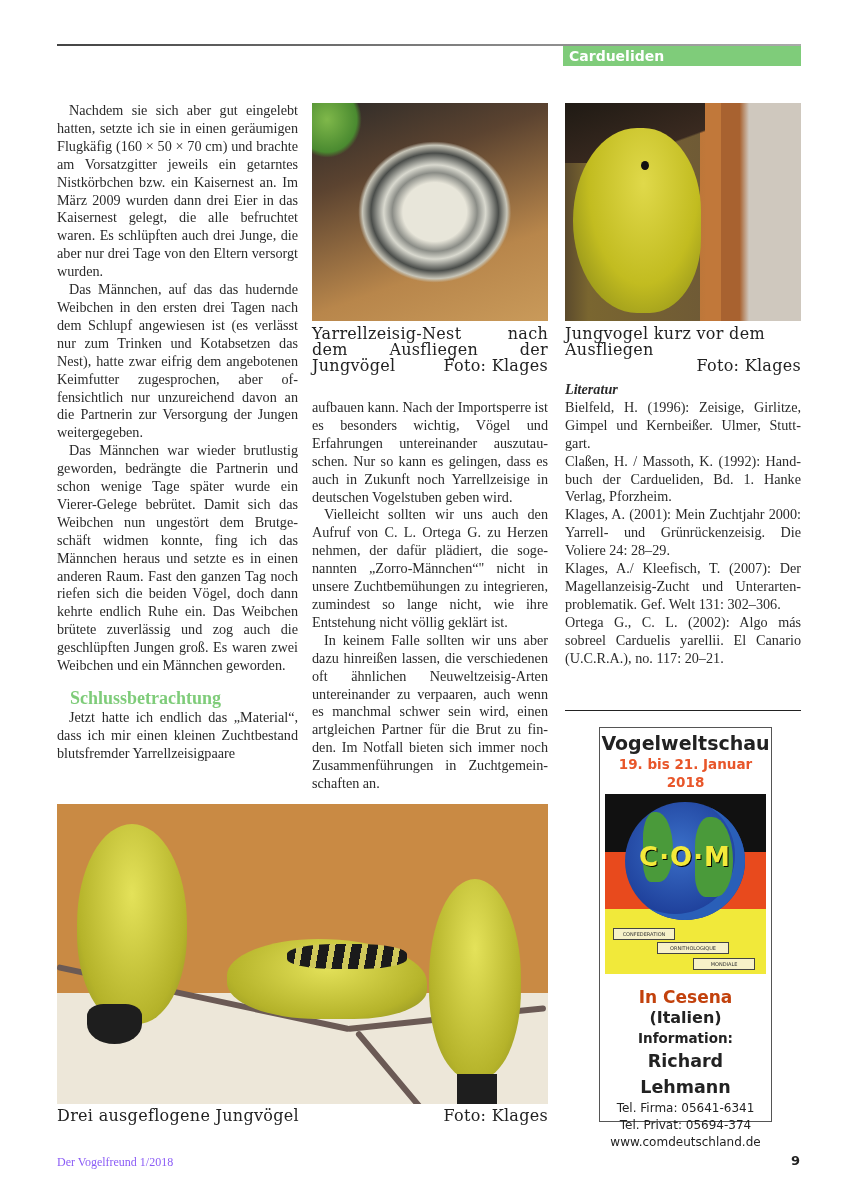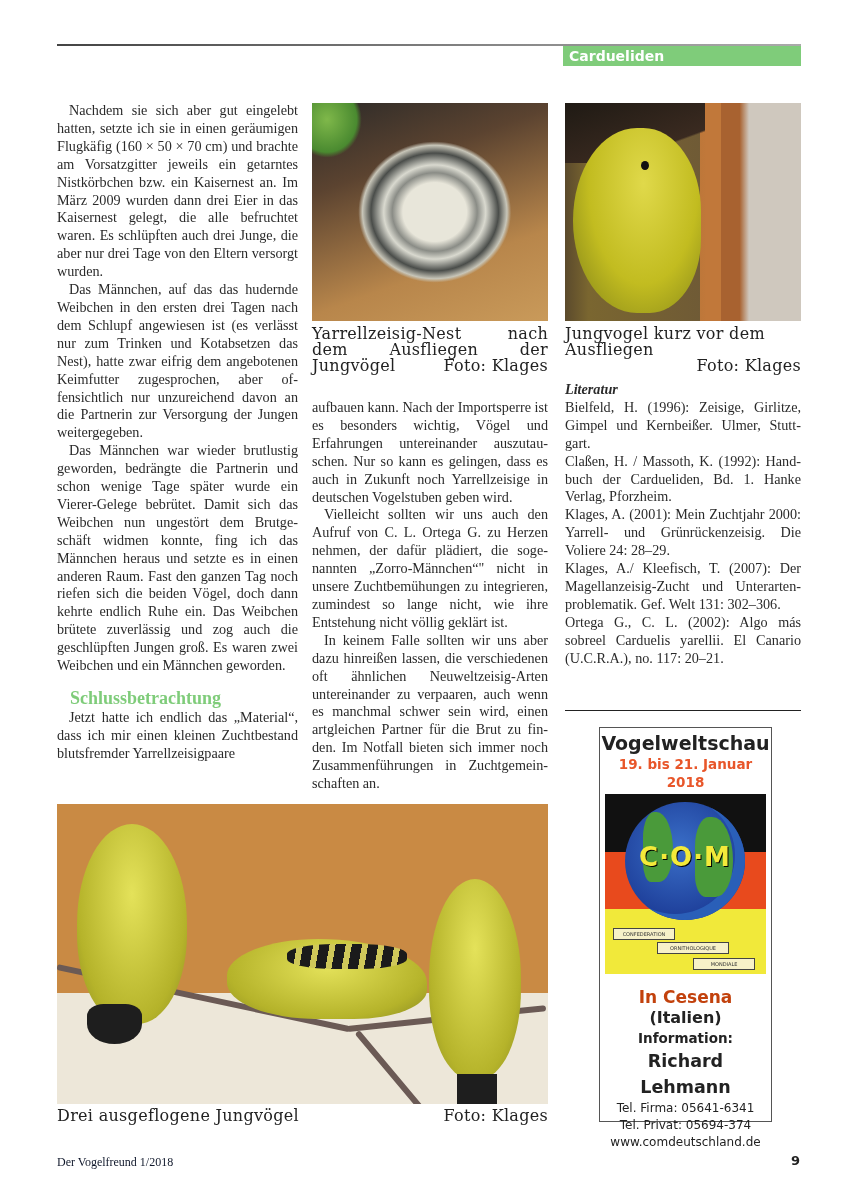--- a/index.html
+++ b/index.html
@@ -49,21 +49,21 @@
   .land { position: absolute; background: #4a9a3a; border-radius: 40% 60% 50% 30%; }
   .com { position: absolute; left: 0; width: 100%; top: 40px; font-size: 26px; font-weight: bold; color: #f3ea3a; 
          text-shadow: 1px 1px 0 #000; letter-spacing: 1px; }
   .banner { position: absolute; height: 10px; background: #f7f1c8; border: 1px solid #444; font-size: 5px; line-height: 10px; color: #333; }
   .ad-place { font-size: 17px; font-weight: bold; color: #c2410c; margin-top: 12px; line-height: 22px; }
   .ad-country { font-size: 16px; font-weight: bold; color: #222; line-height: 20px; }
   .ad-info { font-size: 13.5px; font-weight: bold; color: #222; line-height: 20px; }
   .ad-name { font-size: 17.5px; font-weight: bold; color: #222; line-height: 26px; }
   .ad-line { font-size: 12px; font-weight: normal; color: #222; line-height: 17px; }
   .rule2 { left: 565px; top: 710px; width: 236px; height: 1px; background: #222; }
-  .footer-left { left: 57px; top: 1155px; font-family: "Liberation Serif", serif; font-size: 12px; color: #0f172a; }
+  .footer-left { left: 57px; top: 1155px; font-family: "Liberation Serif", serif; font-size: 12px; color: #8b5cf6; }
   .page-no { left: 791px; top: 1153px; font-family: "DejaVu Sans", sans-serif; font-weight: bold; font-size: 13px; color: #222; }
 </style>
 </head>
 <body>
 
 <div class="abs toprule"></div>
 <div class="abs section-tag">Cardueliden</div>
 
 <div class="abs col col1">
   <p>Nachdem sie sich aber gut eingelebt hatten, setzte ich sie in einen geräumi­gen Flugkäfig (160 × 50 × 70 cm) und brachte am Vorsatzgitter jeweils ein getarntes Nistkörbchen bzw. ein Kai­sernest an. Im März 2009 wurden dann drei Eier in das Kaisernest gelegt, die alle befruchtet waren. Es schlüpften auch drei Junge, die aber nur drei Tage von den Eltern versorgt wurden.</p>

